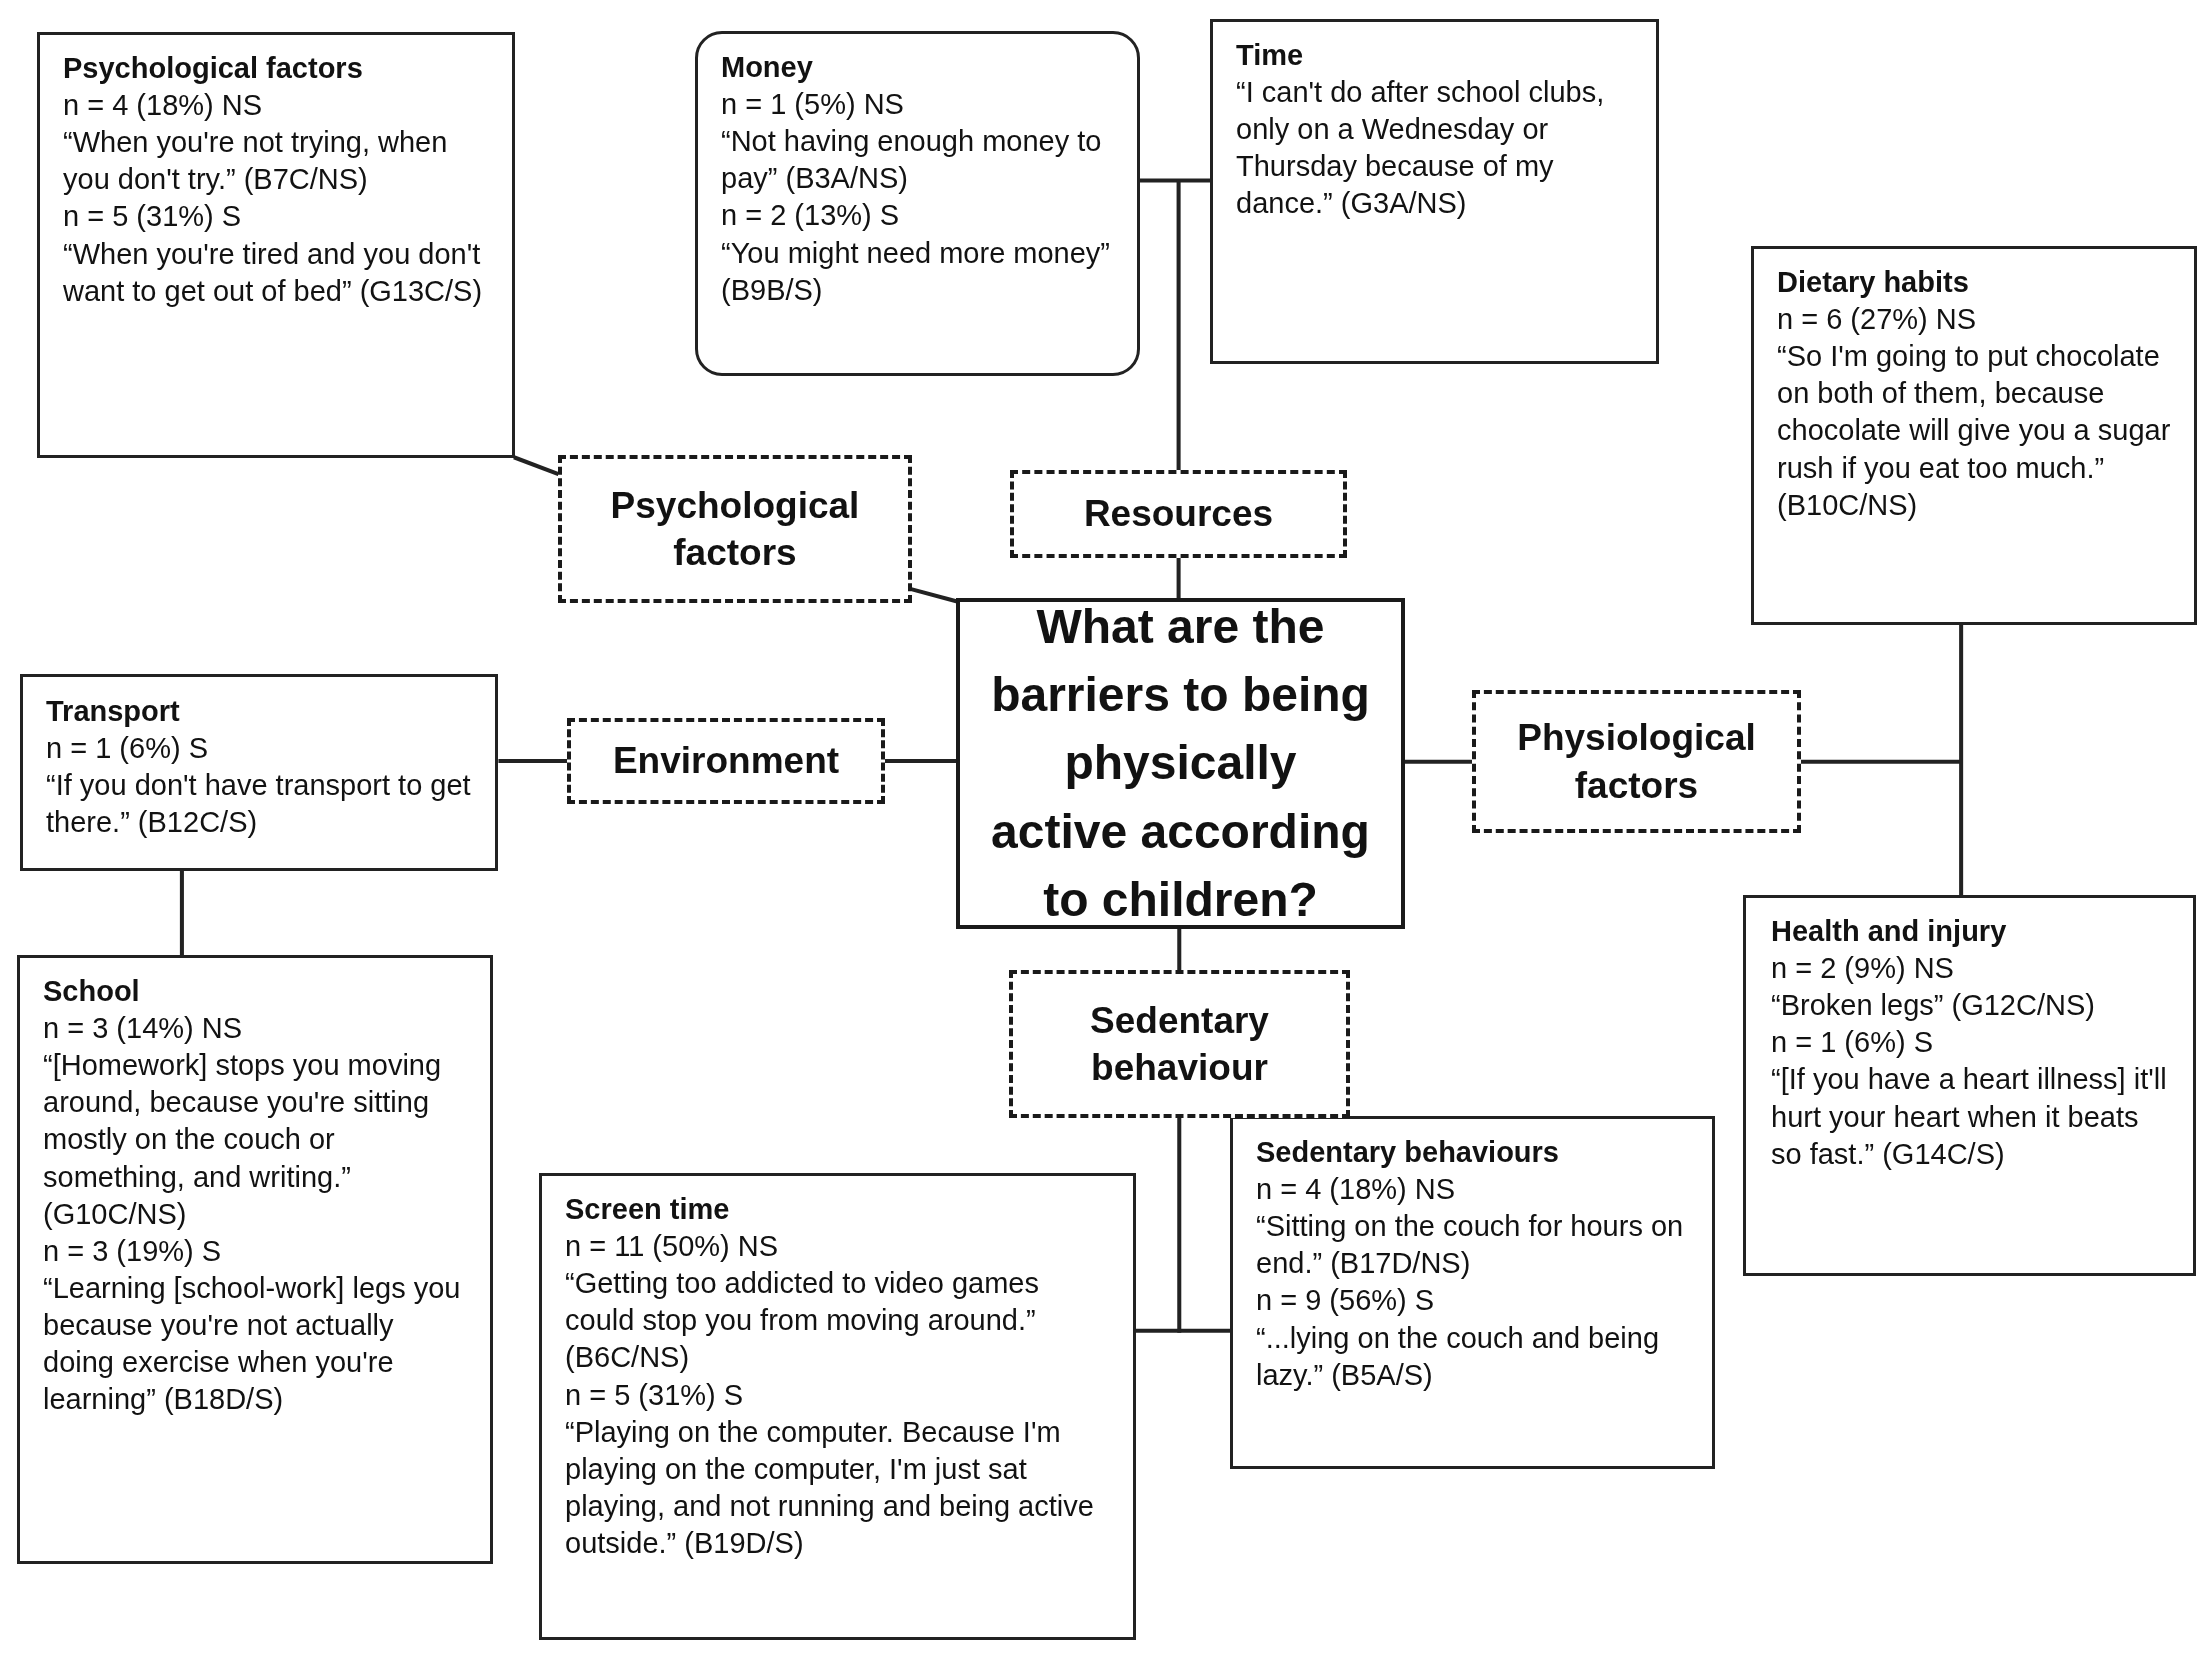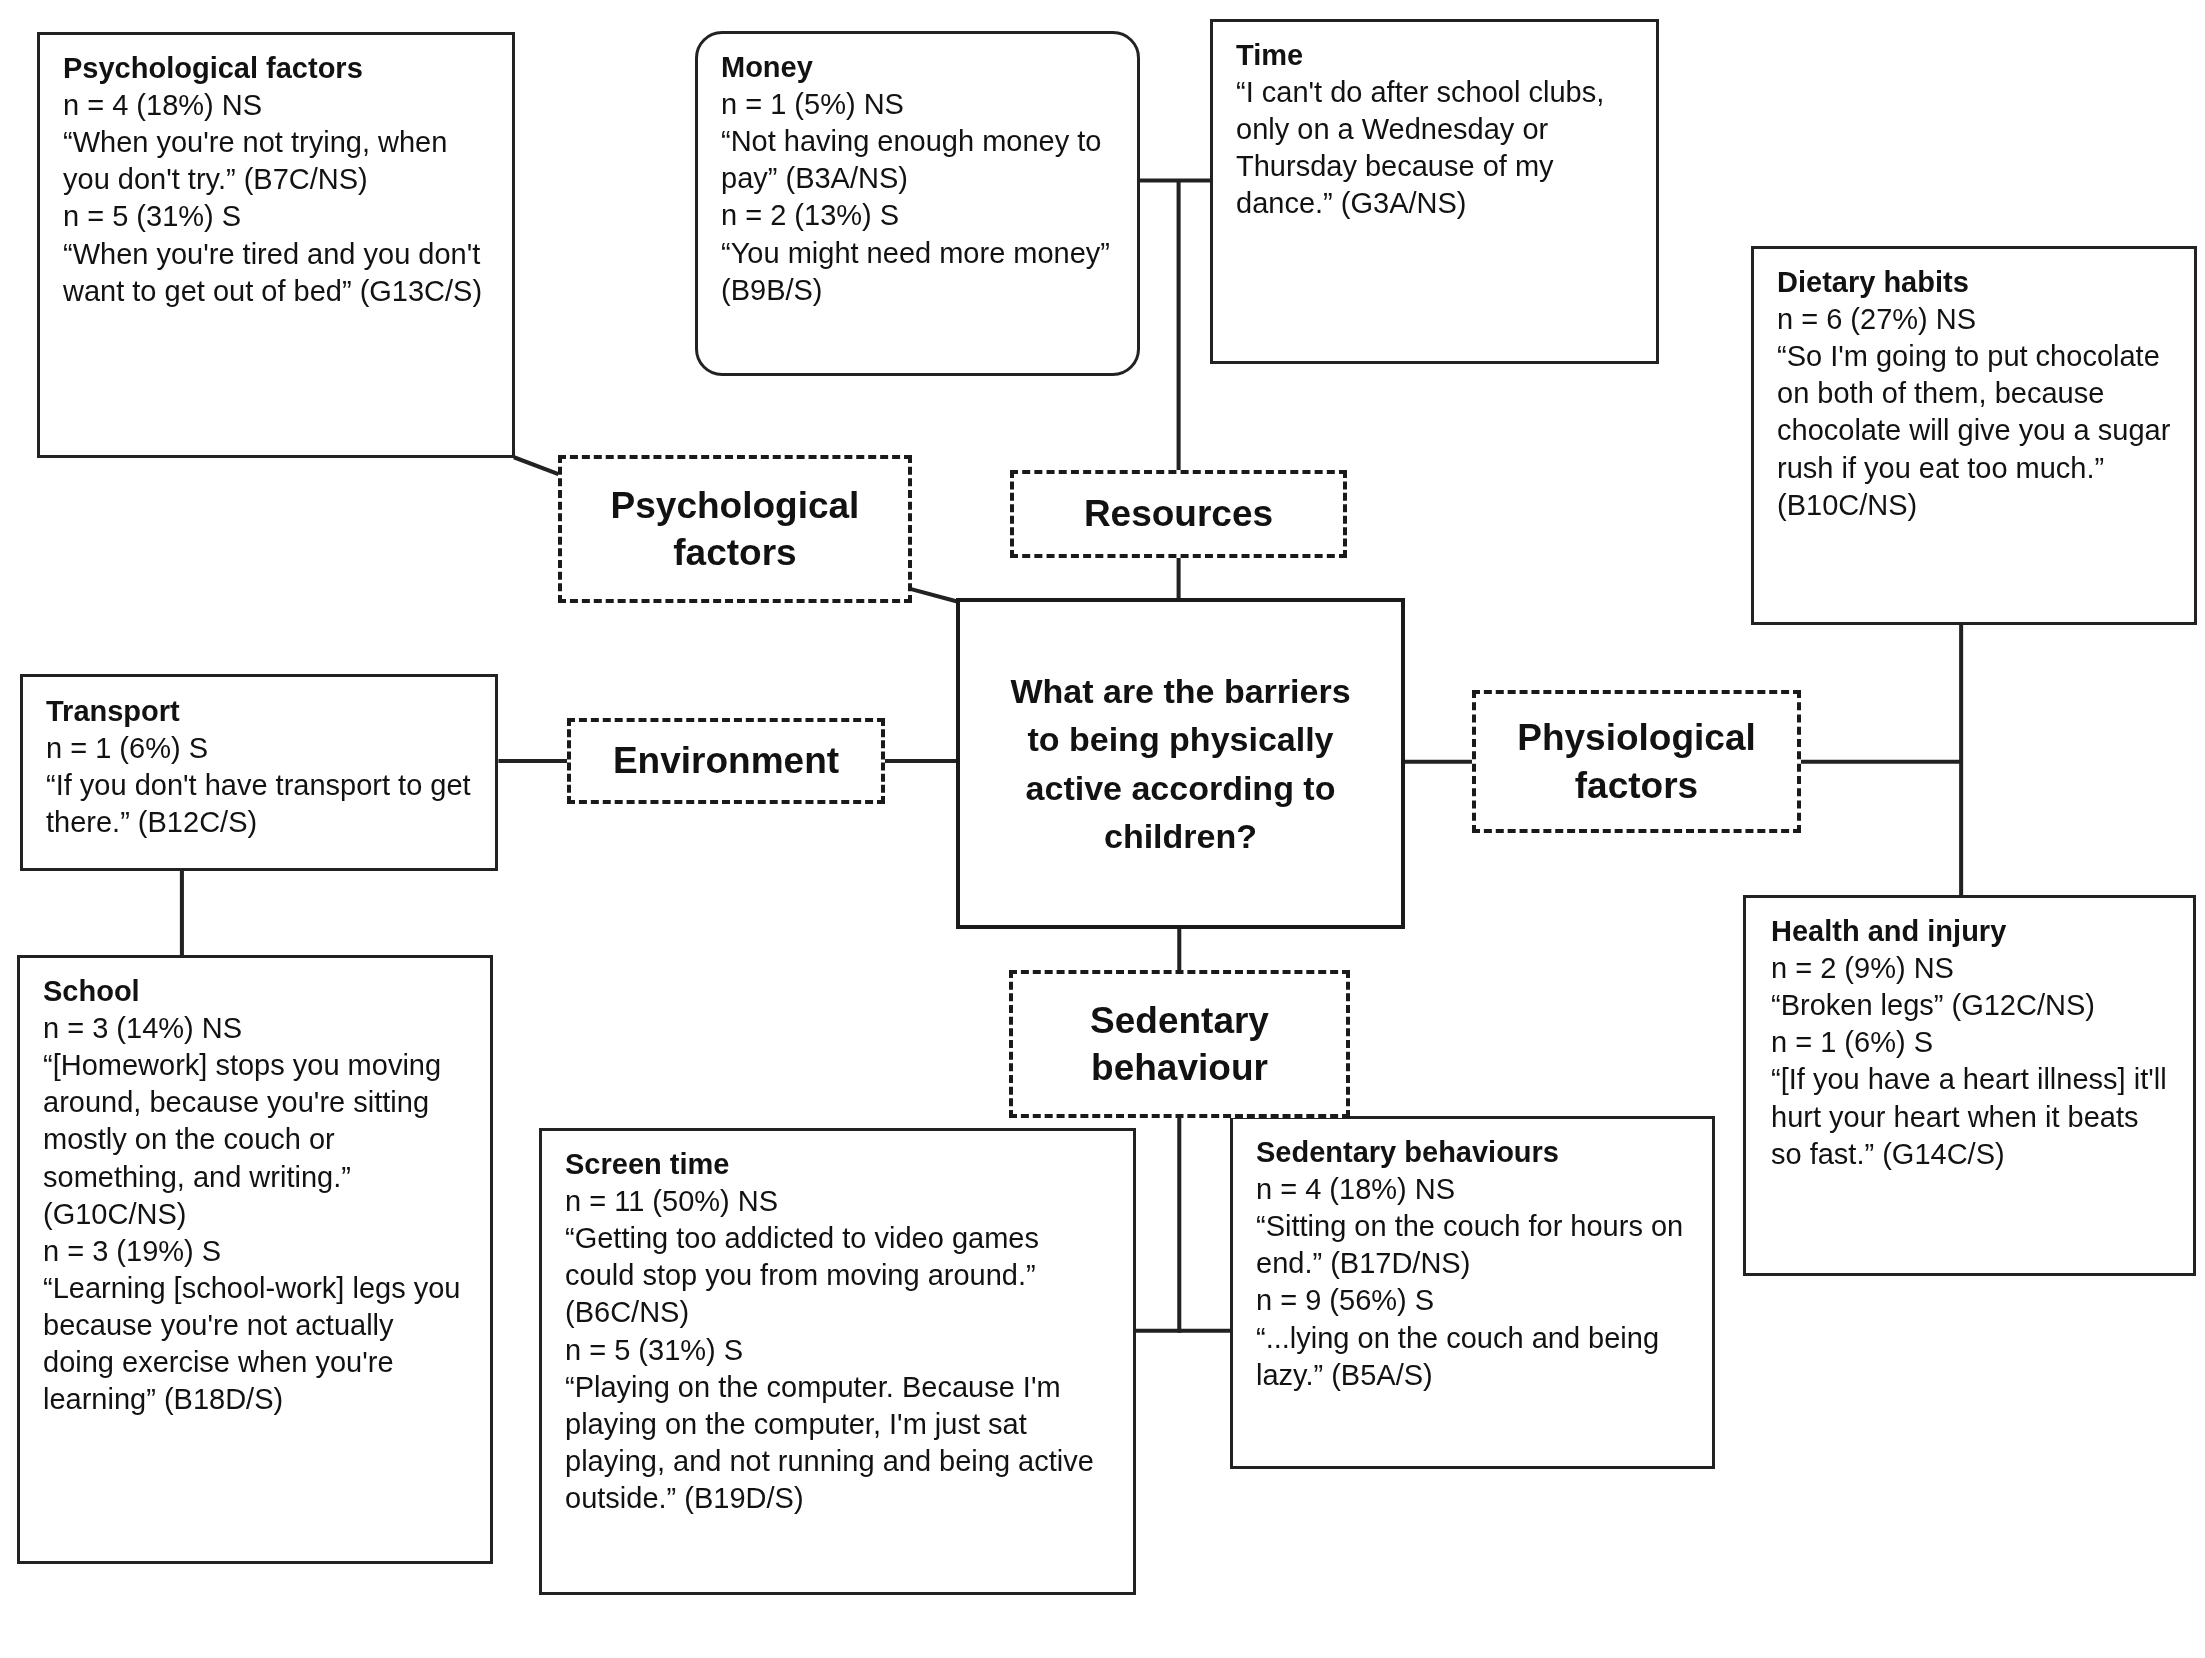--- a/index.html
+++ b/index.html
@@ -35,21 +35,21 @@
   .center-box {
     position: absolute;
     box-sizing: border-box;
     background: #ffffff;
     border: 4px solid #1a1a1a;
     display: flex;
     align-items: center;
     justify-content: flex-end;
     text-align: center;
     font-weight: 700;
-    font-size: 34px;
+    font-size: 48px;
     line-height: 1.42;
     padding: 7px 30px;
     z-index: 2;
   }
   .dashed {
     position: absolute;
     box-sizing: border-box;
     background: #ffffff;
     border: 4px dashed #1a1a1a;
     display: flex;
@@ -119,21 +119,21 @@
   </div>
 
   <div class="qbox" style="left:17px; top:955px; width:476px; height:609px;">
     <div class="qtitle">School</div>
     <div class="qline">n = 3 (14%) NS</div>
     <div class="qline">“[Homework] stops you moving around, because you're sitting mostly on the couch or something, and writing.” (G10C/NS)</div>
     <div class="qline">n = 3 (19%) S</div>
     <div class="qline">“Learning [school-work] legs you because you're not actually doing exercise when you're learning” (B18D/S)</div>
   </div>
 
-  <div class="qbox" style="left:539px; top:1128px; width:597px; height:467px;">
+  <div class="qbox" style="left:539px; top:1173px; width:597px; height:467px;">
     <div class="qtitle">Screen time</div>
     <div class="qline">n = 11 (50%) NS</div>
     <div class="qline">“Getting too addicted to video games could stop you from moving around.” (B6C/NS)</div>
     <div class="qline">n = 5 (31%) S</div>
     <div class="qline">“Playing on the computer. Because I'm playing on the computer, I'm just sat playing, and not running and being active outside.” (B19D/S)</div>
   </div>
 
   <div class="qbox" style="left:1230px; top:1116px; width:485px; height:353px;">
     <div class="qtitle">Sedentary behaviours</div>
     <div class="qline">n = 4 (18%) NS</div>

